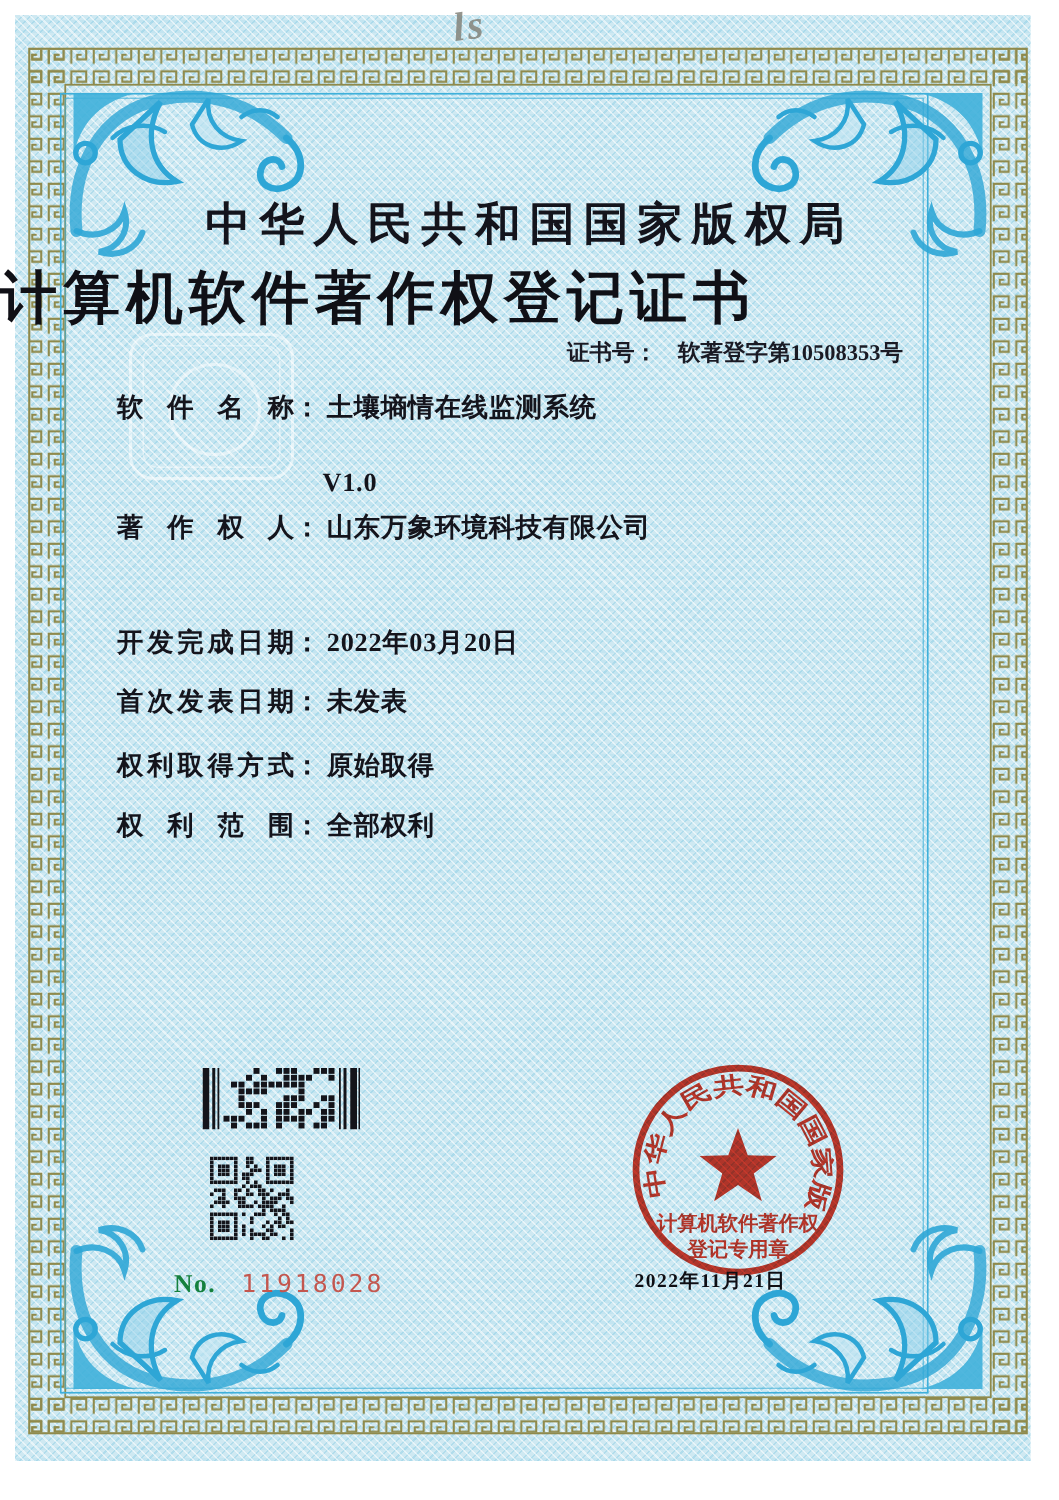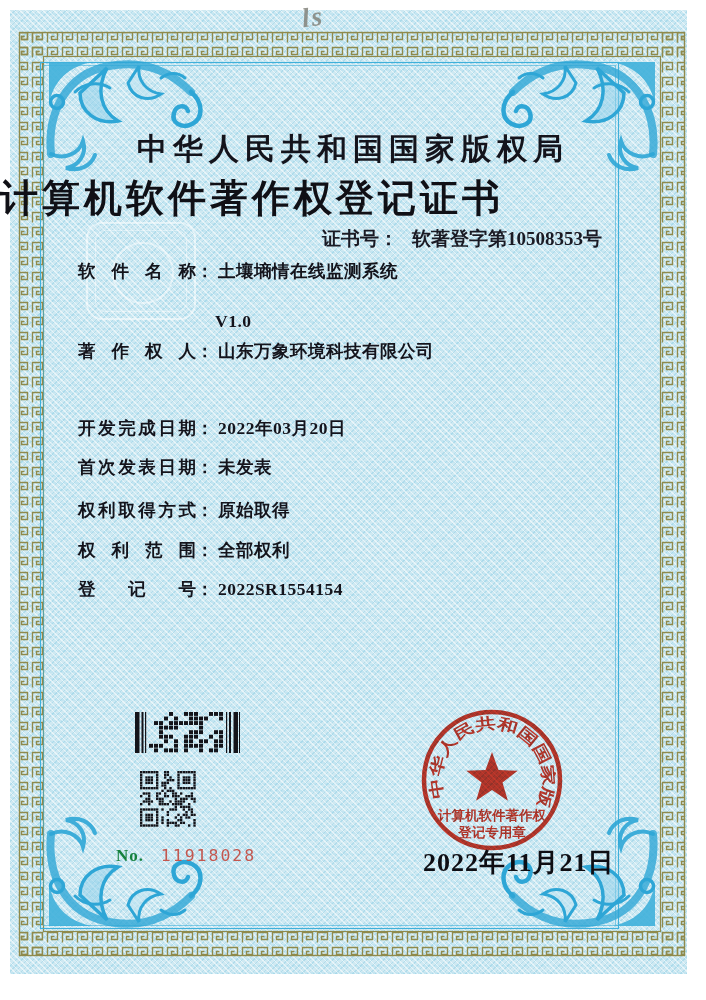--- a/index.html
+++ b/index.html
@@ -26,21 +26,21 @@
     position:absolute;left:0;top:129px;width:100%;text-align:center;margin:0;
     font-family:"Liberation Serif", serif;font-weight:bold;font-size:30px;
     letter-spacing:6px;color:#14141c;
   }
   .cert-title{
     position:absolute;left:0;top:173px;width:100%;text-align:left;margin:0;
     font-family:"Liberation Serif", serif;font-weight:bold;font-size:38px;
     letter-spacing:4px;color:#101016;
   }
   .certno{
-    position:absolute;top:226px;right:104px;font-size:19px;font-weight:bold;
+    position:absolute;top:226px;right:104px;font-size:15px;font-weight:bold;
     font-family:"Liberation Serif", serif;color:#1a1a24;
   }
   .certno .val{margin-left:14px;}
   .row{position:absolute;left:78px;font-size:17.5px;font-weight:bold;white-space:nowrap;
        font-family:"Liberation Serif", serif;color:#14141c;}
   .flabel{display:inline-block;width:118px;text-align:justify;text-align-last:justify;vertical-align:bottom;}
   .colon{display:inline-block;}
   .fvalue{margin-left:0;letter-spacing:.5px;}
   .vline{position:absolute;left:215px;font-size:17.5px;font-weight:bold;white-space:nowrap;
          font-family:"Liberation Serif", serif;color:#14141c;letter-spacing:.5px;}
@@ -62,21 +62,21 @@
     border:2px solid rgba(255,255,255,.75);border-radius:50%;
   }
   .barcode{position:absolute;left:135px;top:712px;width:105px;height:41px;}
   .qrcode{position:absolute;left:140px;top:771px;width:56px;height:56px;}
   .serial{position:absolute;left:116px;top:846px;font-size:17px;white-space:nowrap;}
   .serial .no{font-family:"Liberation Serif", serif;font-weight:bold;color:#15803d;letter-spacing:1px;}
   .serial .num{font-family:"DejaVu Sans Mono", monospace;color:#c3574f;letter-spacing:2px;margin-left:12px;font-size:16.5px;}
   .seal{position:absolute;left:419px;top:707px;width:146px;height:146px;opacity:.92;mix-blend-mode:multiply;}
   .issue-date{
     position:absolute;left:423px;top:845px;font-family:"Liberation Serif", serif;
-    font-size:26px;font-weight:bold;letter-spacing:1px;color:#0e0e14;white-space:nowrap;
+    font-size:13px;font-weight:bold;letter-spacing:1px;color:#0e0e14;white-space:nowrap;
   }
 </style>
 </head>
 <body>
 
 <div class="page">
 
   <div class="panel"></div>
 
   <svg class="overlay" viewBox="0 0 706 1000">
@@ -151,24 +151,20 @@
   <div class="row" style="top:455px">
     <span class="flabel">首次发表日期</span><span class="colon">：</span>
     <span class="fvalue">未发表</span>
   </div>
 
   <div class="row" style="top:538px">
     <span class="flabel">权利范围</span><span class="colon">：</span>
     <span class="fvalue">全部权利</span>
   </div>
 
-  <div class="row" style="top:577px">
-    <span class="flabel">登记号</span><span class="colon">：</span>
-    <span class="fvalue">2022SR1554154</span>
-  </div>
 
 
   <div class="barcode"><svg width="100%" height="100%" viewBox="0 0 105 41">
         <rect x="0" y="0" width="4.5" height="41" fill="#14141a"></rect>
         <rect x="6.5" y="0" width="2" height="41" fill="#14141a"></rect>
         <rect x="10" y="0" width="1.2" height="41" fill="#14141a"></rect>
         <rect x="91" y="0" width="1.2" height="41" fill="#14141a"></rect>
         <rect x="94" y="0" width="2" height="41" fill="#14141a"></rect>
         <rect x="98.5" y="0" width="4.5" height="41" fill="#14141a"></rect>
         <rect x="104" y="0" width="1.5" height="41" fill="#14141a"></rect>

